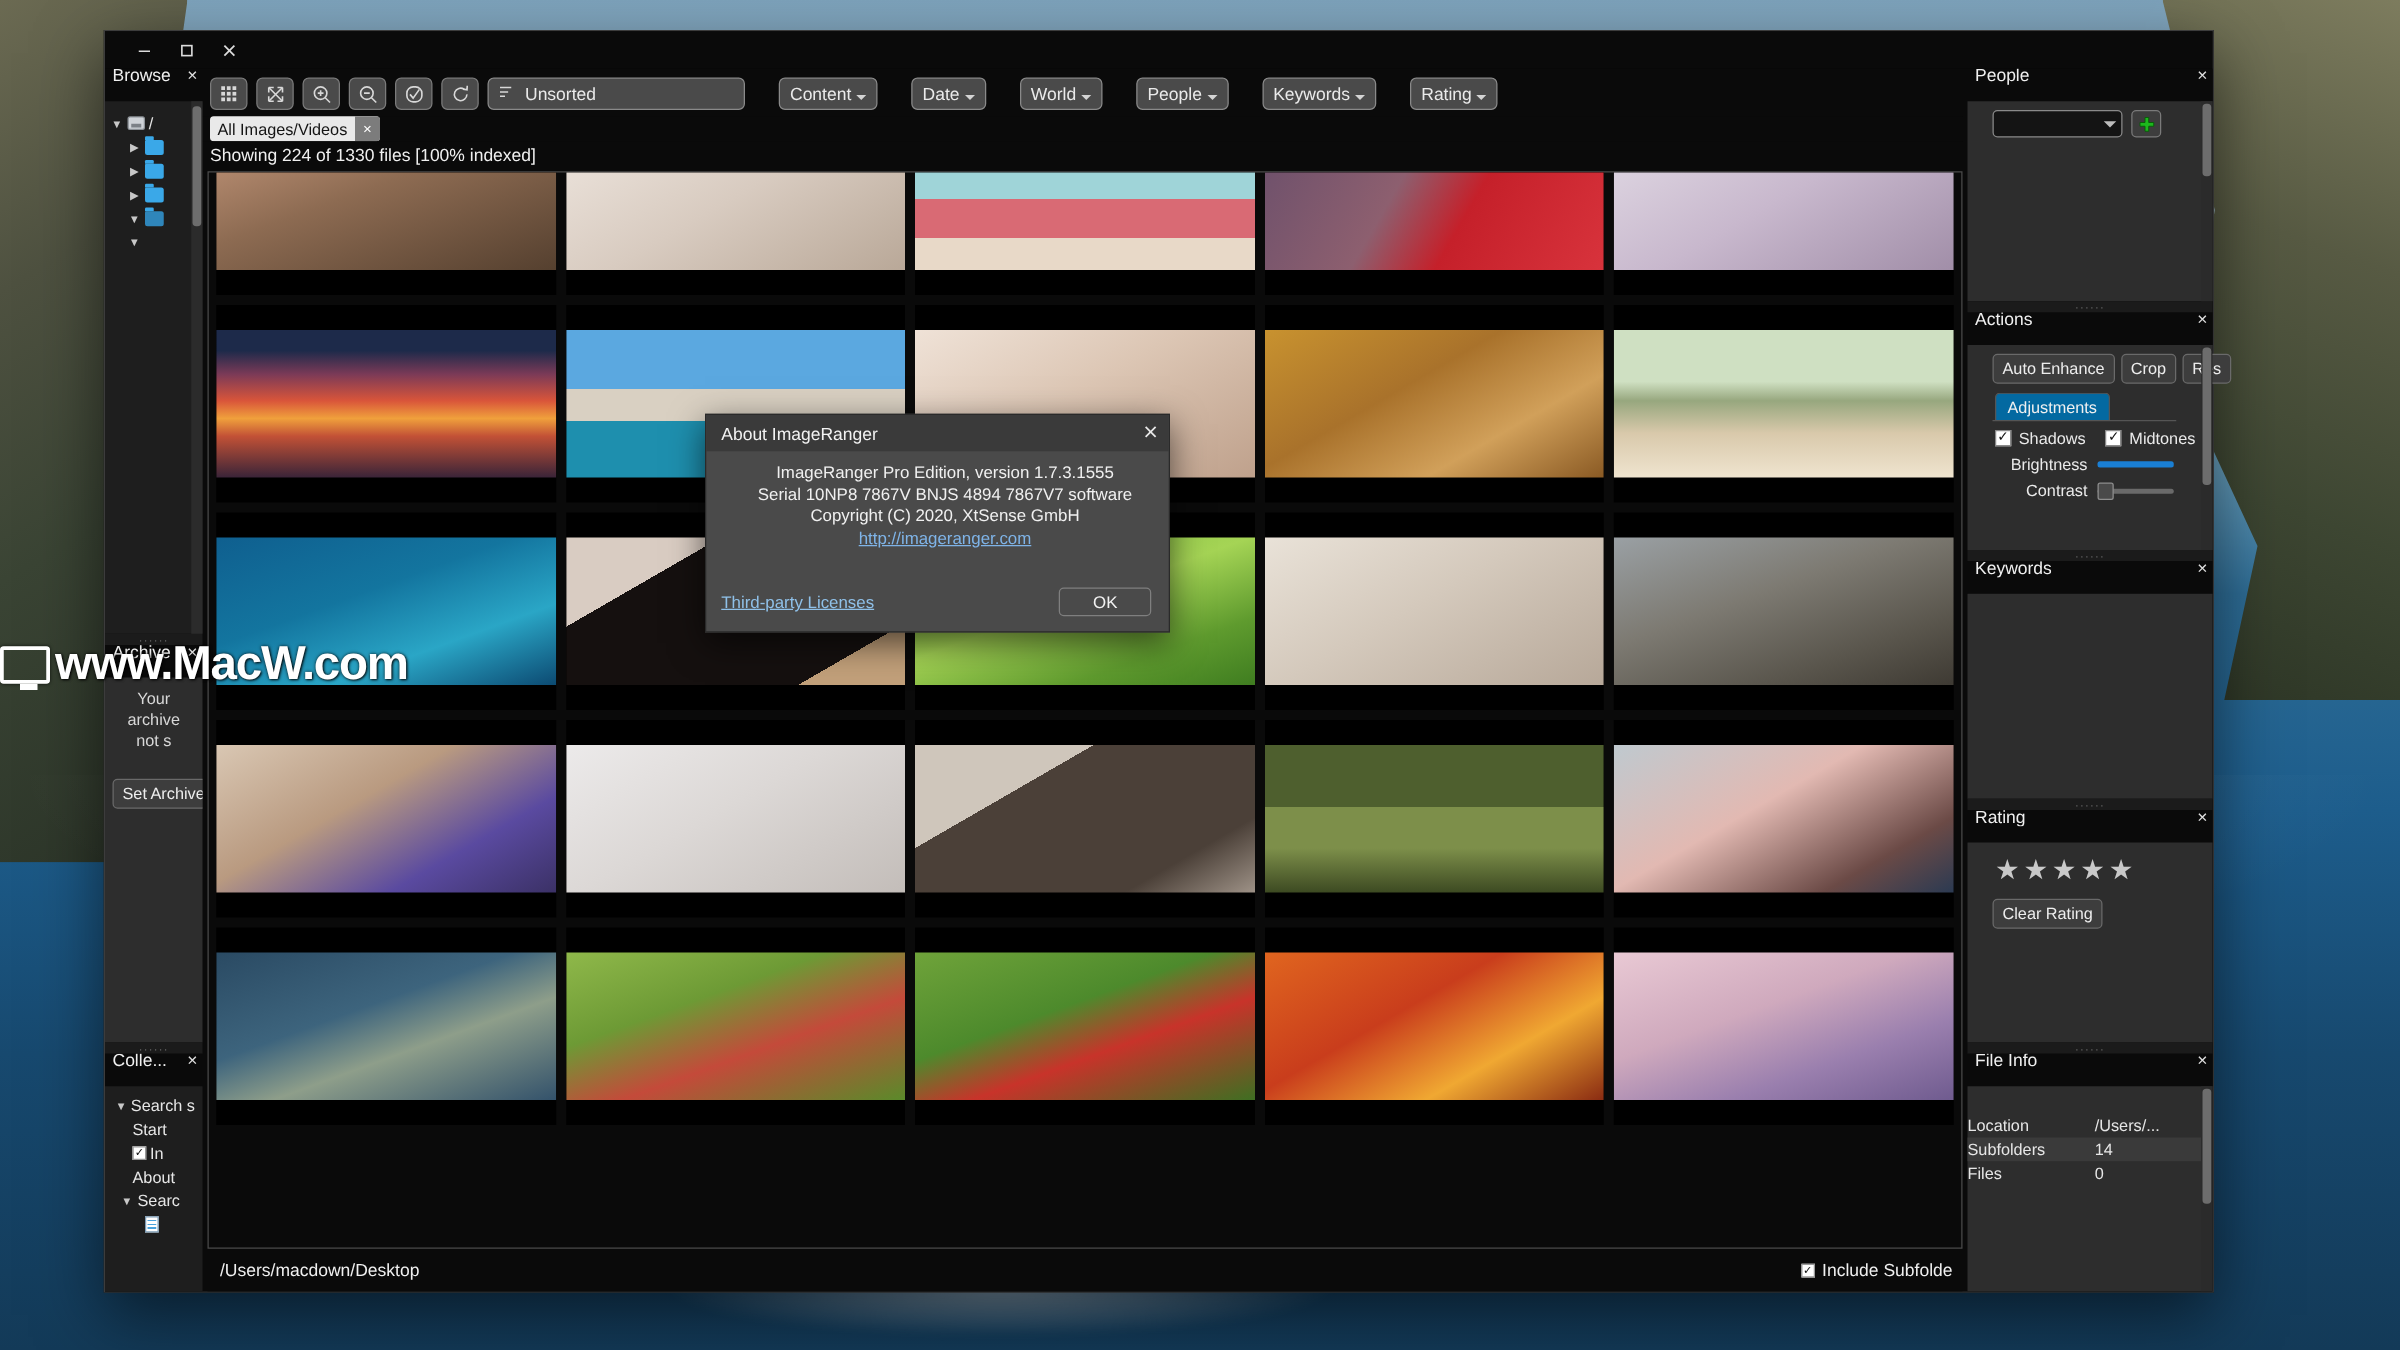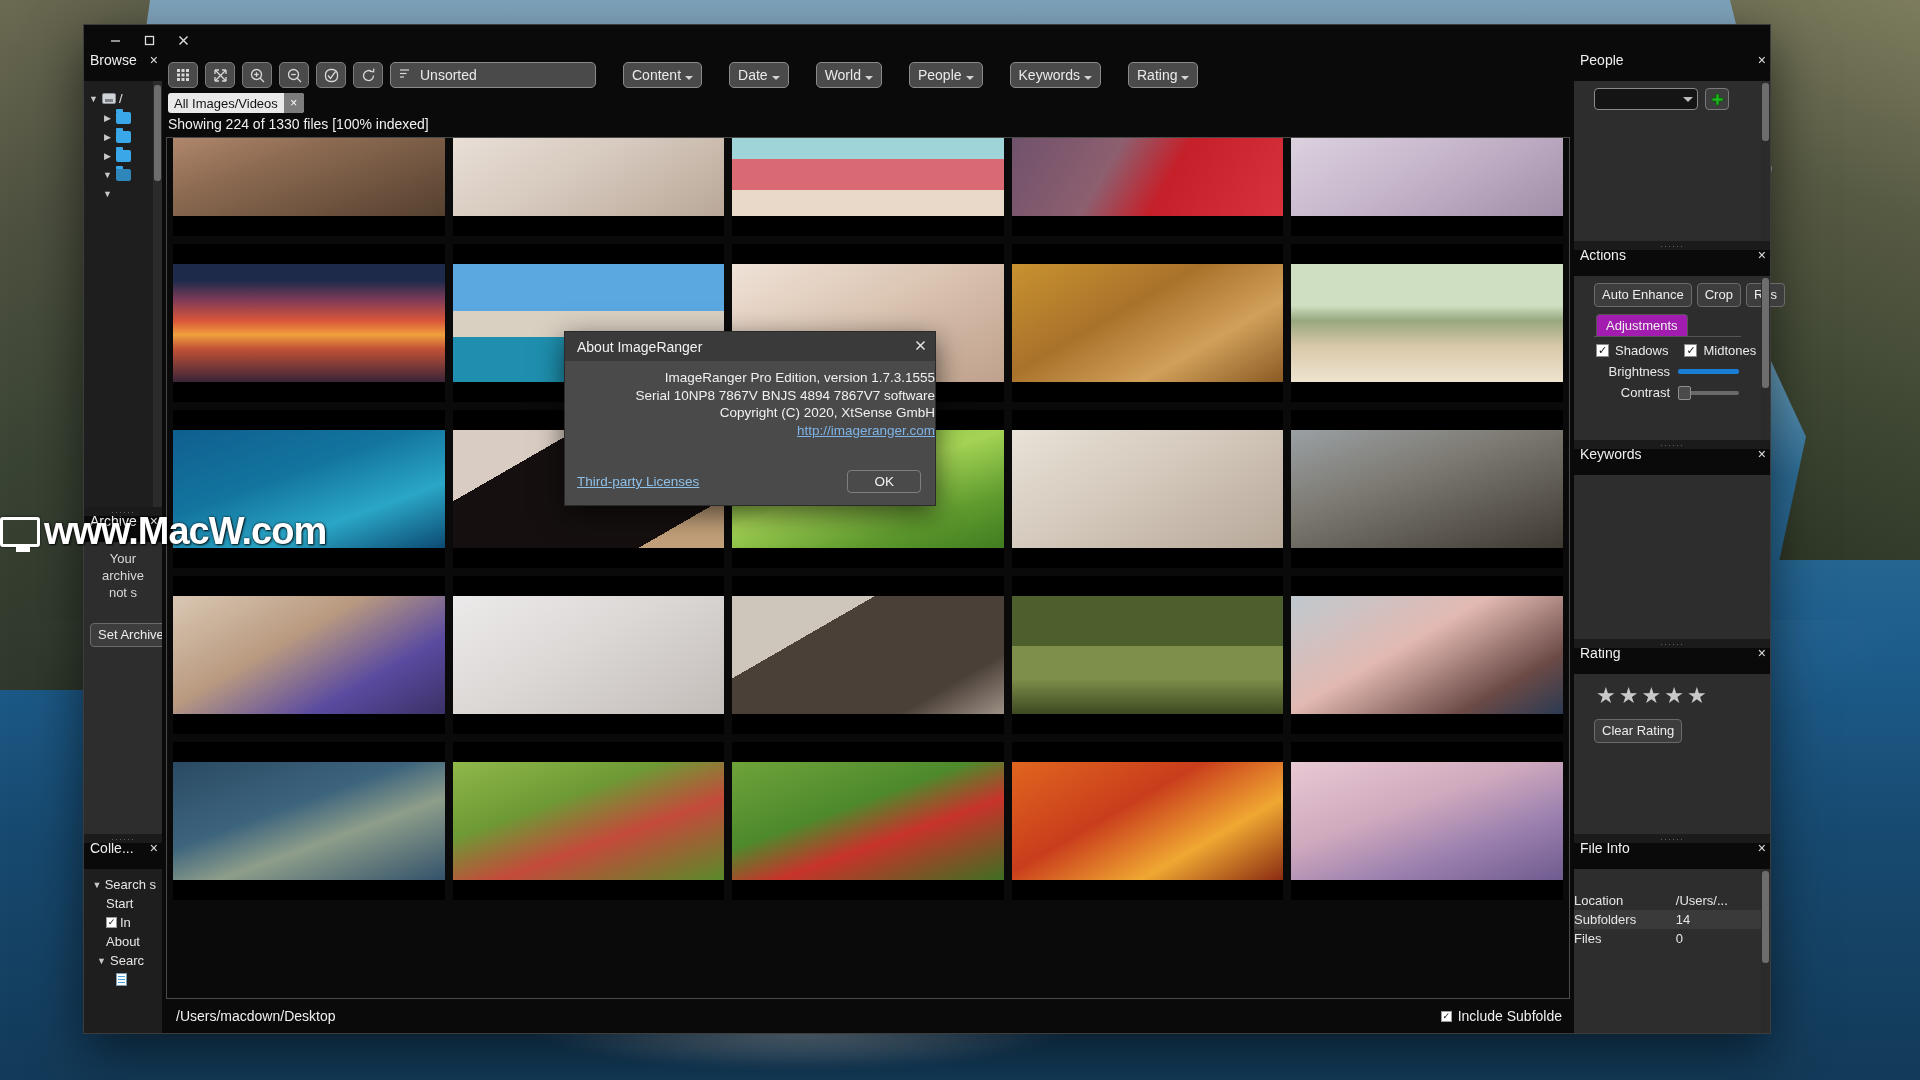--- a/index.html
+++ b/index.html
@@ -226,21 +226,21 @@
     display: flex; align-items: center; padding: 0 4px; width: 104px;
   }
   .combo .cc { margin-left: auto; width: 0; height: 0;
     border-left: 5px solid transparent; border-right: 5px solid transparent; border-top: 5px solid #bdbdbd; }
   .plus-btn {
     width: 24px; height: 22px; background: #3d3d3d; border: 1px solid #7a7a7a; border-radius: 4px;
     display: flex; align-items: center; justify-content: center;
   }
   .tabstrip { display: flex; margin: 7px 0 0 2px; }
   .tab-on {
-    background: #a21caf; border: 1px solid #555; border-bottom: none; border-radius: 4px 4px 0 0;
+    background: #0369a1; border: 1px solid #555; border-bottom: none; border-radius: 4px 4px 0 0;
     color: #f0f0f0; font-size: 13px; padding: 3px 9px;
   }
   .adj-box { border-top: 1px solid #555; padding: 6px 2px 0 2px; }
   .chk-row { display: flex; gap: 16px; align-items: center; color: #eaeaea; font-size: 13px; }
   .chk {
     width: 13px; height: 13px; background: #fff; border: 1px solid #8a8a8a;
     display: inline-flex; align-items: center; justify-content: center; font-size: 11px; color: #111;
     line-height: 1;
   }
   .slider-row { display: flex; align-items: center; gap: 8px; margin-top: 6px; font-size: 13px; color: #eaeaea; }
@@ -262,21 +262,21 @@
     background: #4a4a4a; border: 1px solid #2a2a2a; z-index: 50;
     box-shadow: 0 8px 26px rgba(0,0,0,.6);
     display: flex; flex-direction: column;
   }
   #about-title {
     height: 29px; background: #3a3a3a; display: flex; align-items: center;
     padding: 0 8px 0 12px; color: #f2f2f2; font-size: 14px;
   }
   #about-title .at-text { flex: 1; font-weight: normal; }
   #about-body {
-    flex: 1; padding: 8px 0 0 12px; text-align: right;
+    flex: 1; padding: 8px 0 0 12px; text-align: center;
     color: #f0f0f0; font-size: 13.5px; line-height: 17.5px;
   }
   #about-link { color: #7fb4e8; text-decoration: underline; }
   #about-foot {
     display: flex; align-items: center; justify-content: space-between;
     padding: 0 14px 12px 12px;
   }
   #third-party { color: #8fc0e8; text-decoration: underline; font-size: 13.5px; }
   #ok-btn {
     background: #4a4a4a; border: 1px solid #7f7f7f; border-radius: 4px;

